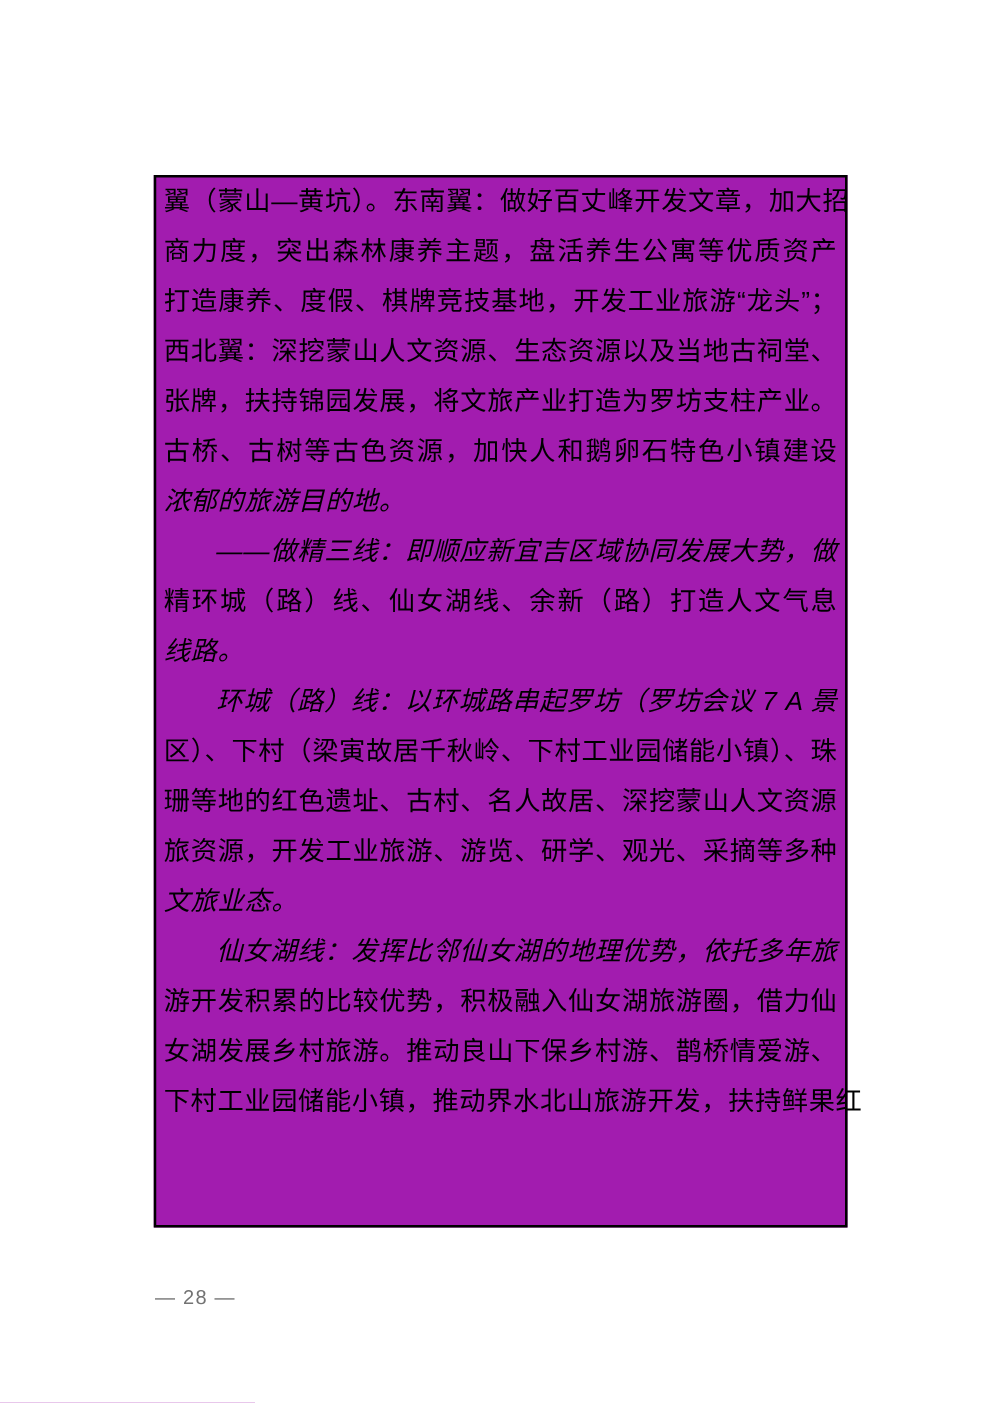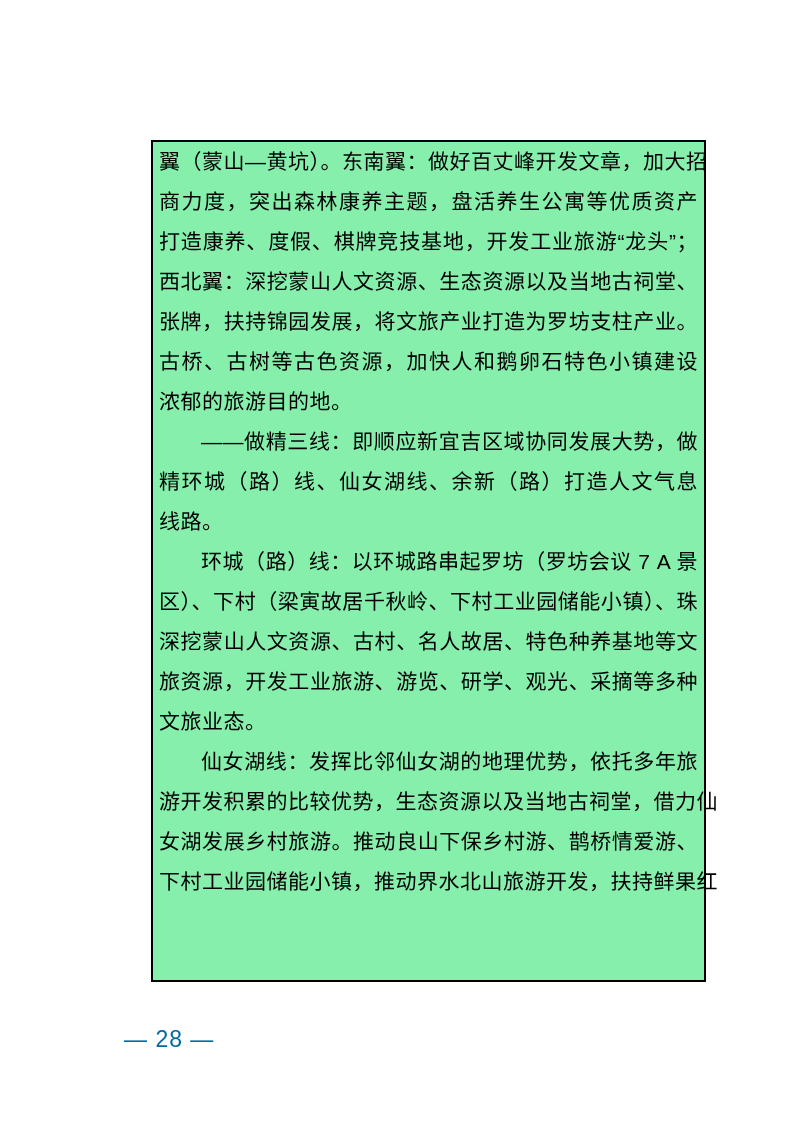--- a/index.html
+++ b/index.html
@@ -17,52 +17,53 @@
   }
   .text-frame {
     position: absolute;
     left: 123px;
     top: 140px;
     width: 539px;
     height: 838px;
     border: 2px solid #000000;
     padding: 0 6px;
     box-sizing: content-box;
-    background: #86efac;
-    margin-left: 28px;
+    background: #a21caf;
   }
   .paragraph {
     margin: 0;
     padding: 0;
   }
   .line {
     height: 40px;
     line-height: 40px;
     font-size: 21px;
     white-space: nowrap;
     text-align: justify;
     text-align-last: justify;
     text-justify: inter-ideograph;
     letter-spacing: 0.5px;
     color: #000000;
   }
   .line.last {
     text-align: left;
     text-align-last: left;
+    font-style: italic;
   }
   .line.indent {
     text-indent: 42px;
+    font-style: italic;
   }
   .page-number {
     position: absolute;
     left: 124px;
     top: 1028px;
-    font-size: 23px;
+    font-size: 16px;
     line-height: 22px;
-    color: #0369a1;
+    color: #737373;
     letter-spacing: 1px;
     text-align: center;
   }
 </style>
 </head>
 <body>
 
 <div class="text-frame">
 
   <div class="paragraph">
@@ -77,27 +78,27 @@
 
   <div class="paragraph">
     <div class="line indent">——做精三线：即顺应新宜吉区域协同发展大势，做</div>
     <div class="line">精环城（路）线、仙女湖线、余新（路）打造人文气息</div>
     <div class="line last">线路。</div>
   </div>
 
   <div class="paragraph">
     <div class="line indent">环城（路）线：以环城路串起罗坊（罗坊会议 7 A 景</div>
     <div class="line">区）、下村（梁寅故居千秋岭、下村工业园储能小镇）、珠</div>
-    <div class="line">深挖蒙山人文资源、古村、名人故居、特色种养基地等文</div>
+    <div class="line">珊等地的红色遗址、古村、名人故居、深挖蒙山人文资源</div>
     <div class="line">旅资源，开发工业旅游、游览、研学、观光、采摘等多种</div>
     <div class="line last">文旅业态。</div>
   </div>
 
   <div class="paragraph">
     <div class="line indent">仙女湖线：发挥比邻仙女湖的地理优势，依托多年旅</div>
-    <div class="line">游开发积累的比较优势，生态资源以及当地古祠堂，借力仙</div>
+    <div class="line">游开发积累的比较优势，积极融入仙女湖旅游圈，借力仙</div>
     <div class="line">女湖发展乡村旅游。推动良山下保乡村游、鹊桥情爱游、</div>
     <div class="line">下村工业园储能小镇，推动界水北山旅游开发，扶持鲜果红</div>
   </div>
 
 </div>
 
 <div class="page-number">— 28 —</div>
 
 </body></html>

